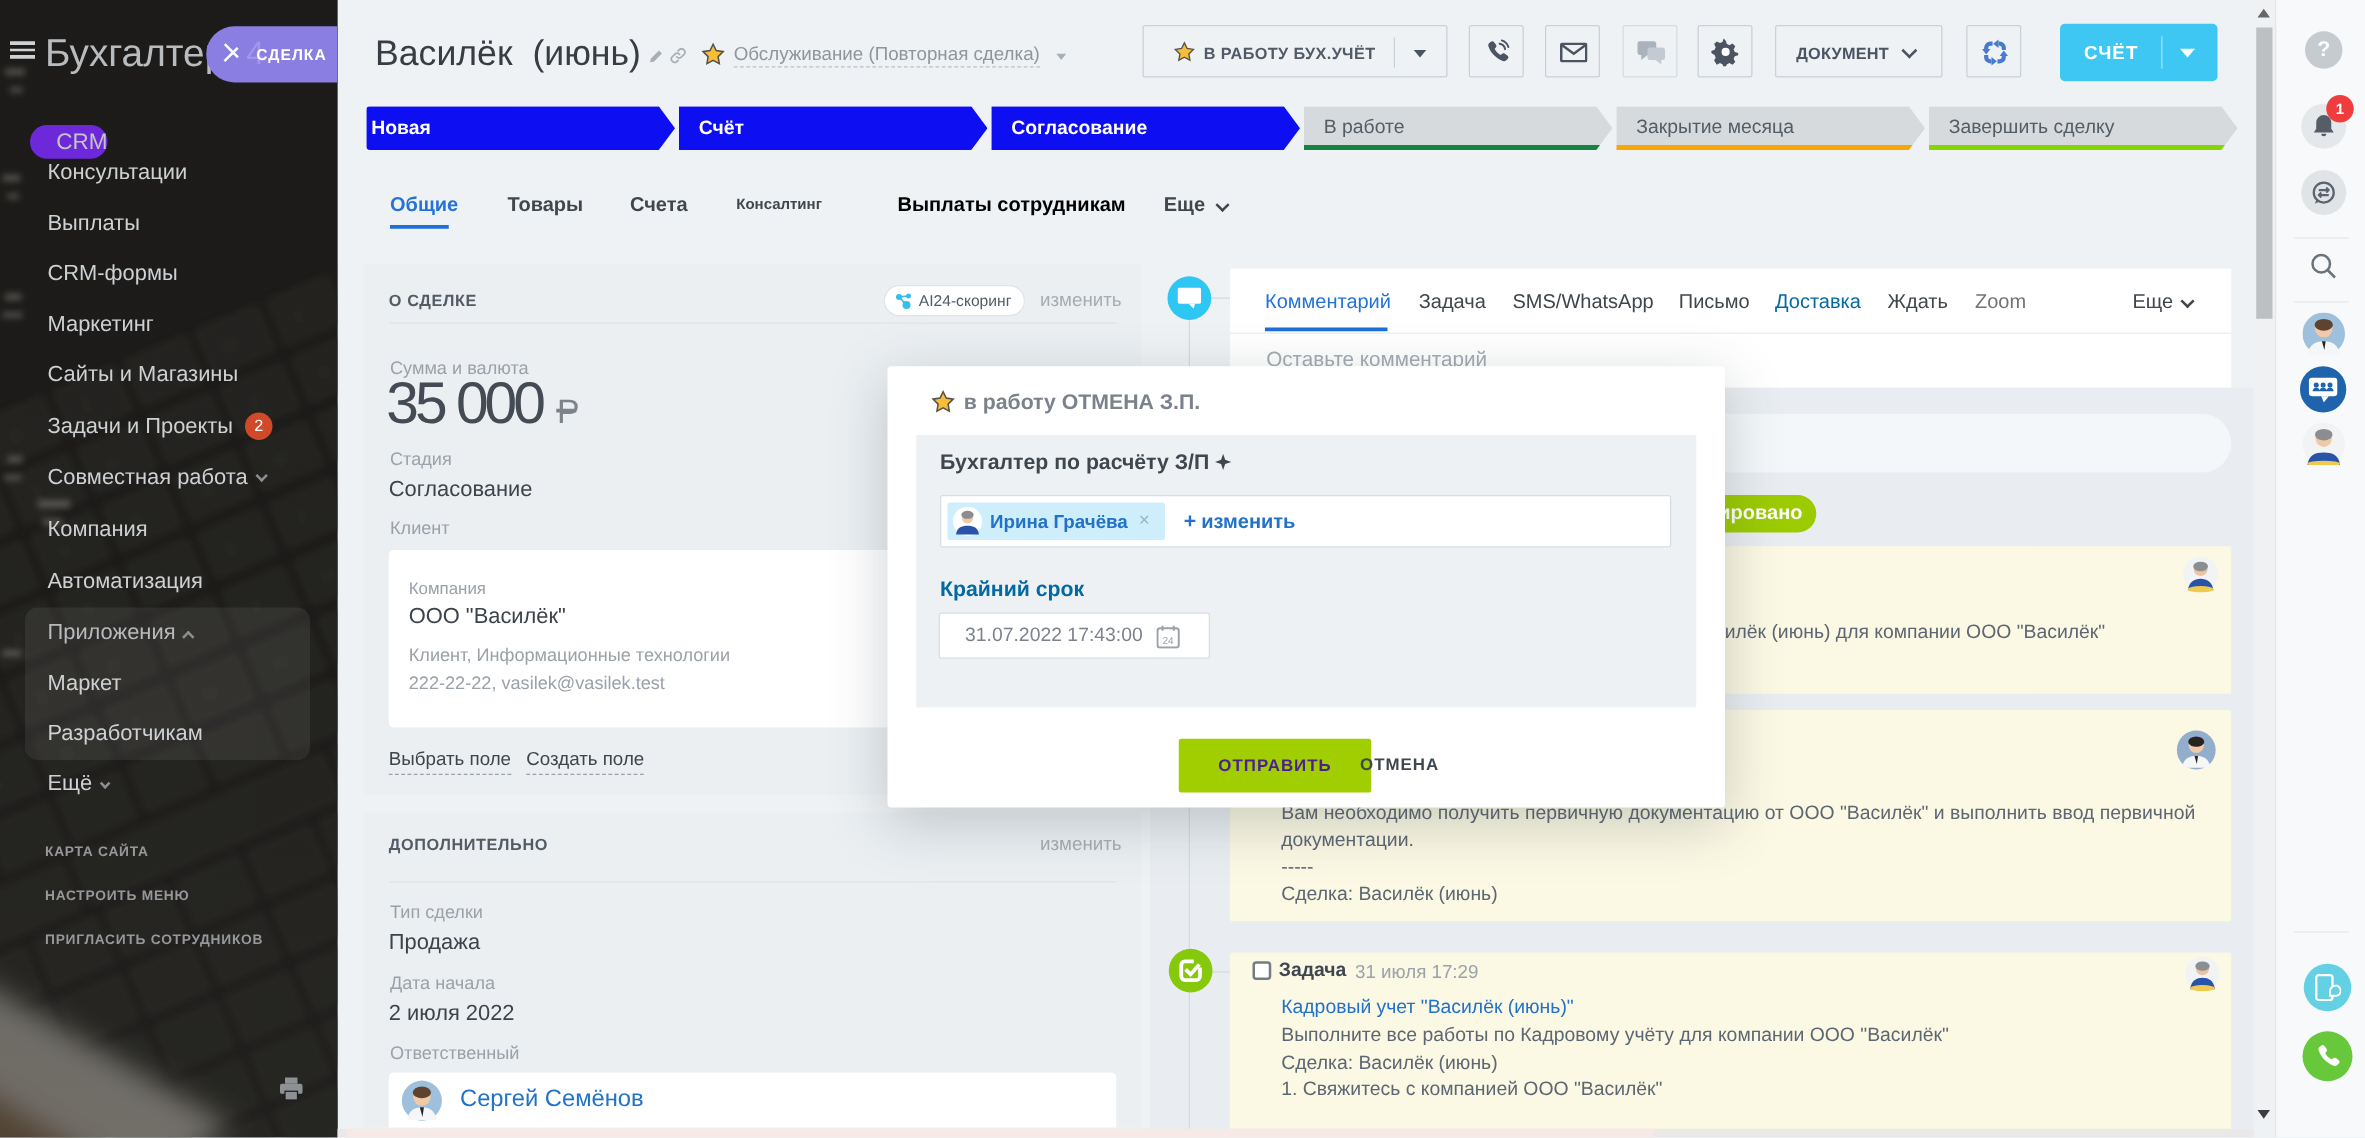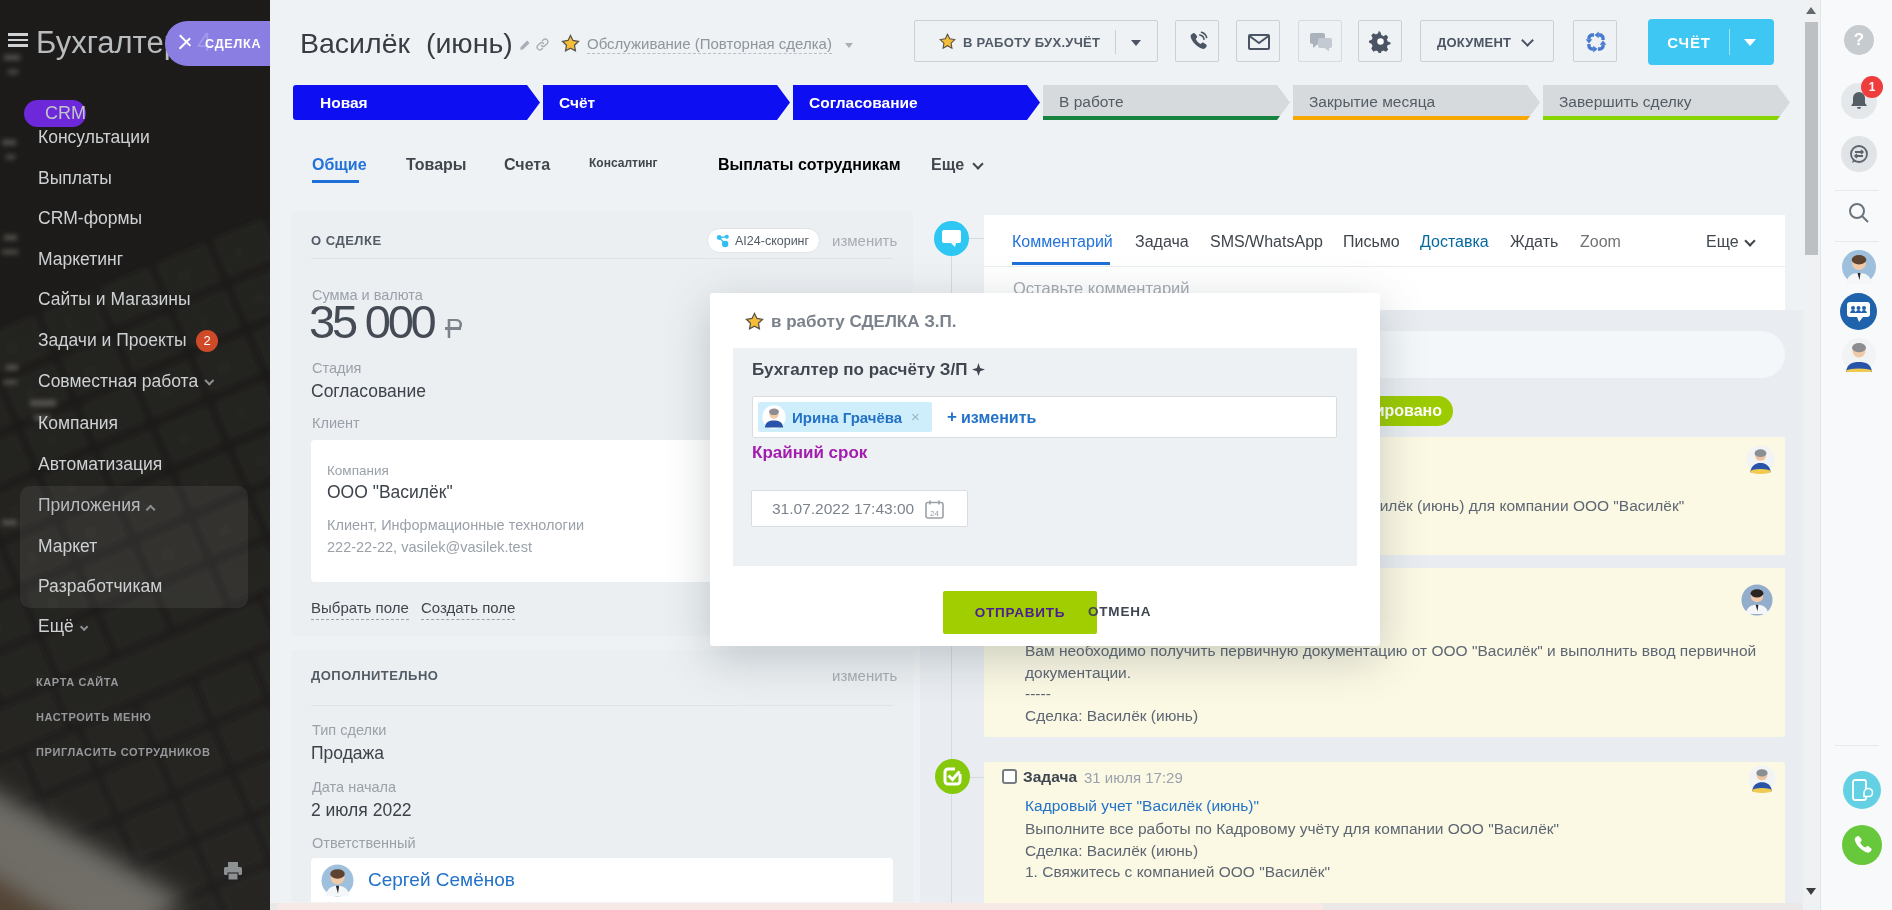--- a/index.html
+++ b/index.html
@@ -344,21 +344,21 @@
     <use href="#armg" transform="rotate(180 12 12)"></use>
     <use href="#armg" transform="rotate(270 12 12)"></use>
   </svg>
 </div>
 <div class="ab" style="left:1648px;top:19px;width:126px;height:46px;background:#3ec7f3;border-radius:4px">
   <div class="ab b" style="left:0;top:15px;width:82px;text-align:center;font-size:15px;letter-spacing:.8px;color:#fff">СЧЁТ</div>
   <div class="ab" style="left:81px;top:10px;width:1px;height:26px;background:rgba(255,255,255,.5)"></div>
   <div class="ab" style="left:96px;top:20px;width:0;height:0;border-left:6px solid transparent;border-right:6px solid transparent;border-top:7px solid #fff"></div>
 </div>
 
-<div class="ab b" style="left:293px;top:85px;width:247px;height:35px;background:#0d0ff2;color:#fff;font-size:15.5px;line-height:35px;padding-left:27px;clip-path:polygon(0 0,234px 0,247px 50%,234px 100%,0 100%);border-radius:3px 0 0 3px">Новая</div>
+<div class="ab b" style="left:293px;top:85px;width:247px;height:35px;background:#0d0ff2;color:#fff;font-size:15.5px;line-height:35px;padding-left:4px;clip-path:polygon(0 0,234px 0,247px 50%,234px 100%,0 100%);border-radius:3px 0 0 3px">Новая</div>
 <div class="ab b" style="left:543px;top:85px;width:247px;height:35px;background:#0d0ff2;color:#fff;font-size:15.5px;line-height:35px;padding-left:16px;clip-path:polygon(0 0,234px 0,247px 50%,234px 100%,0 100%)">Счёт</div>
 <div class="ab b" style="left:793px;top:85px;width:247px;height:35px;background:#0d0ff2;color:#fff;font-size:15.5px;line-height:35px;padding-left:16px;clip-path:polygon(0 0,234px 0,247px 50%,234px 100%,0 100%)">Согласование</div>
 <div class="ab" style="left:1043px;top:85px;width:247px;height:35px;background:#d6dadd;color:#545c64;font-size:15.5px;line-height:33px;padding-left:16px;clip-path:polygon(0 0,234px 0,247px 50%,234px 100%,0 100%)">В работе<div class="ab" style="left:0;bottom:0;width:240px;height:4px;background:#16833e"></div></div>
 <div class="ab" style="left:1293px;top:85px;width:247px;height:35px;background:#d6dadd;color:#545c64;font-size:15.5px;line-height:33px;padding-left:16px;clip-path:polygon(0 0,234px 0,247px 50%,234px 100%,0 100%)">Закрытие месяца<div class="ab" style="left:0;bottom:0;width:240px;height:4px;background:#f7a700"></div></div>
 <div class="ab" style="left:1543px;top:85px;width:247px;height:35px;background:#d6dadd;color:#545c64;font-size:15.5px;line-height:33px;padding-left:16px;clip-path:polygon(0 0,234px 0,247px 50%,234px 100%,0 100%)">Завершить сделку<div class="ab" style="left:0;bottom:0;width:240px;height:4px;background:#86d500"></div></div>
 
 <div class="ab b" style="left:312px;top:156px;font-size:16px;color:#2272d9">Общие<div class="ab" style="left:0;top:24px;width:47px;height:3px;background:#1e6fd9"></div></div>
 <div class="ab b" style="left:406px;top:156px;font-size:16px;color:#40464d">Товары</div>
 <div class="ab b" style="left:504px;top:156px;font-size:16px;color:#40464d">Счета</div>
 <div class="ab b" style="left:589px;top:156px;font-size:12px;color:#40464d">Консалтинг</div>
@@ -490,40 +490,40 @@
       <path d="M2 5a3 3 0 0 1 3-3h7" stroke="#fff" stroke-width="3" fill="none"></path>
       <path d="M2 5v9a3 3 0 0 0 3 3h9a3 3 0 0 0 3-3v-7" stroke="#fff" stroke-width="3" fill="none"></path>
       <path d="M5.5 8.5l4 4 7-8" stroke="#fff" stroke-width="3" fill="none"></path>
     </svg>
 </div>
 
 <div class="ab" style="left:710px;top:293px;width:670px;height:353px;background:#fff;border-radius:3px;box-shadow:0 12px 45px rgba(60,70,80,.25)">
   <svg class="ab" style="left:35px;top:19px" width="19" height="19" viewBox="0 0 20 20">
       <path d="M10 1.5l2.6 5.3 5.9.9-4.3 4.2 1 5.9-5.2-2.8-5.2 2.8 1-5.9L1.5 7.7l5.9-.9z" fill="#f6bd39" stroke="#57524a" stroke-width="1.3"></path>
     </svg>
-  <div class="ab b" style="left:61px;top:19px;font-size:17px;color:#7b828c">в работу СДЕЛКА З.П.</div>
+  <div class="ab b" style="left:61px;top:19px;font-size:17px;color:#7b828c">в работу ОТМЕНА З.П.</div>
   <div class="ab" style="left:23px;top:55px;width:624px;height:218px;background:#eef1f4">
     <div class="ab b" style="left:19px;top:12px;font-size:17px;color:#3f4650">Бухгалтер по расчёту З/П <svg width="13" height="13" viewBox="0 0 12 12" style="vertical-align:-1px">
           <path d="M6 0l1.5 4.5L12 6 7.5 7.5 6 12 4.5 7.5 0 6l4.5-1.5z" fill="#3f4650"></path>
         </svg></div>
     <div class="ab" style="left:19px;top:48px;width:585px;height:42px;background:#fff;border:1px solid #d8dde2;border-radius:2px">
       <div class="ab" style="left:5px;top:5px;width:174px;height:30px;background:#cfeefc;border-radius:2px">
         <svg class="ab" style="left:4px;top:3px" width="24" height="24" viewBox="0 0 34 34">
           <circle cx="17" cy="17" r="16.5" fill="#fff"></circle>
           <circle cx="17" cy="13" r="6.5" fill="#f0c9a8"></circle>
           <ellipse cx="17" cy="9.7" rx="7" ry="4.6" fill="#8d8d91"></ellipse>
           <path d="M4 32c1-8 6-10 13-10s12 2 13 10z" fill="#2853a8"></path>
         </svg>
         <div class="ab b" style="left:34px;top:7px;font-size:15px;color:#2272c8">Ирина Грачёва</div>
         <div class="ab" style="left:153px;top:6px;font-size:15px;color:#93b7c9">×</div>
       </div>
       <div class="ab b" style="left:194px;top:10px;font-size:17px;color:#2272c8">+</div>
       <div class="ab b" style="left:208px;top:12px;font-size:16px;color:#2272c8">изменить</div>
     </div>
-    <div class="ab b" style="left:19px;top:95px;font-size:17px;color:#a21caf">Крайний срок</div>
+    <div class="ab b" style="left:19px;top:114px;font-size:17px;color:#0369a1">Крайний срок</div>
     <div class="ab" style="left:18px;top:142px;width:217px;height:37px;background:#fff;border:1px solid #d8dde2;border-radius:2px">
       <div class="ab" style="left:20px;top:9px;font-size:15.5px;color:#7c838c">31.07.2022 17:43:00</div>
       <svg class="ab" style="left:173px;top:9px" width="19" height="19" viewBox="0 0 19 19">
           <rect x="1" y="2.5" width="17" height="15.5" rx="2" fill="none" stroke="#9aa1a8" stroke-width="1.6"></rect>
           <line x1="5" y1="0.5" x2="5" y2="4.5" stroke="#9aa1a8" stroke-width="1.6"></line>
           <line x1="14" y1="0.5" x2="14" y2="4.5" stroke="#9aa1a8" stroke-width="1.6"></line>
           <text x="5" y="15.5" font-size="8" fill="#9aa1a8" font-family="Liberation Sans">24</text>
         </svg>
     </div>
   </div>

